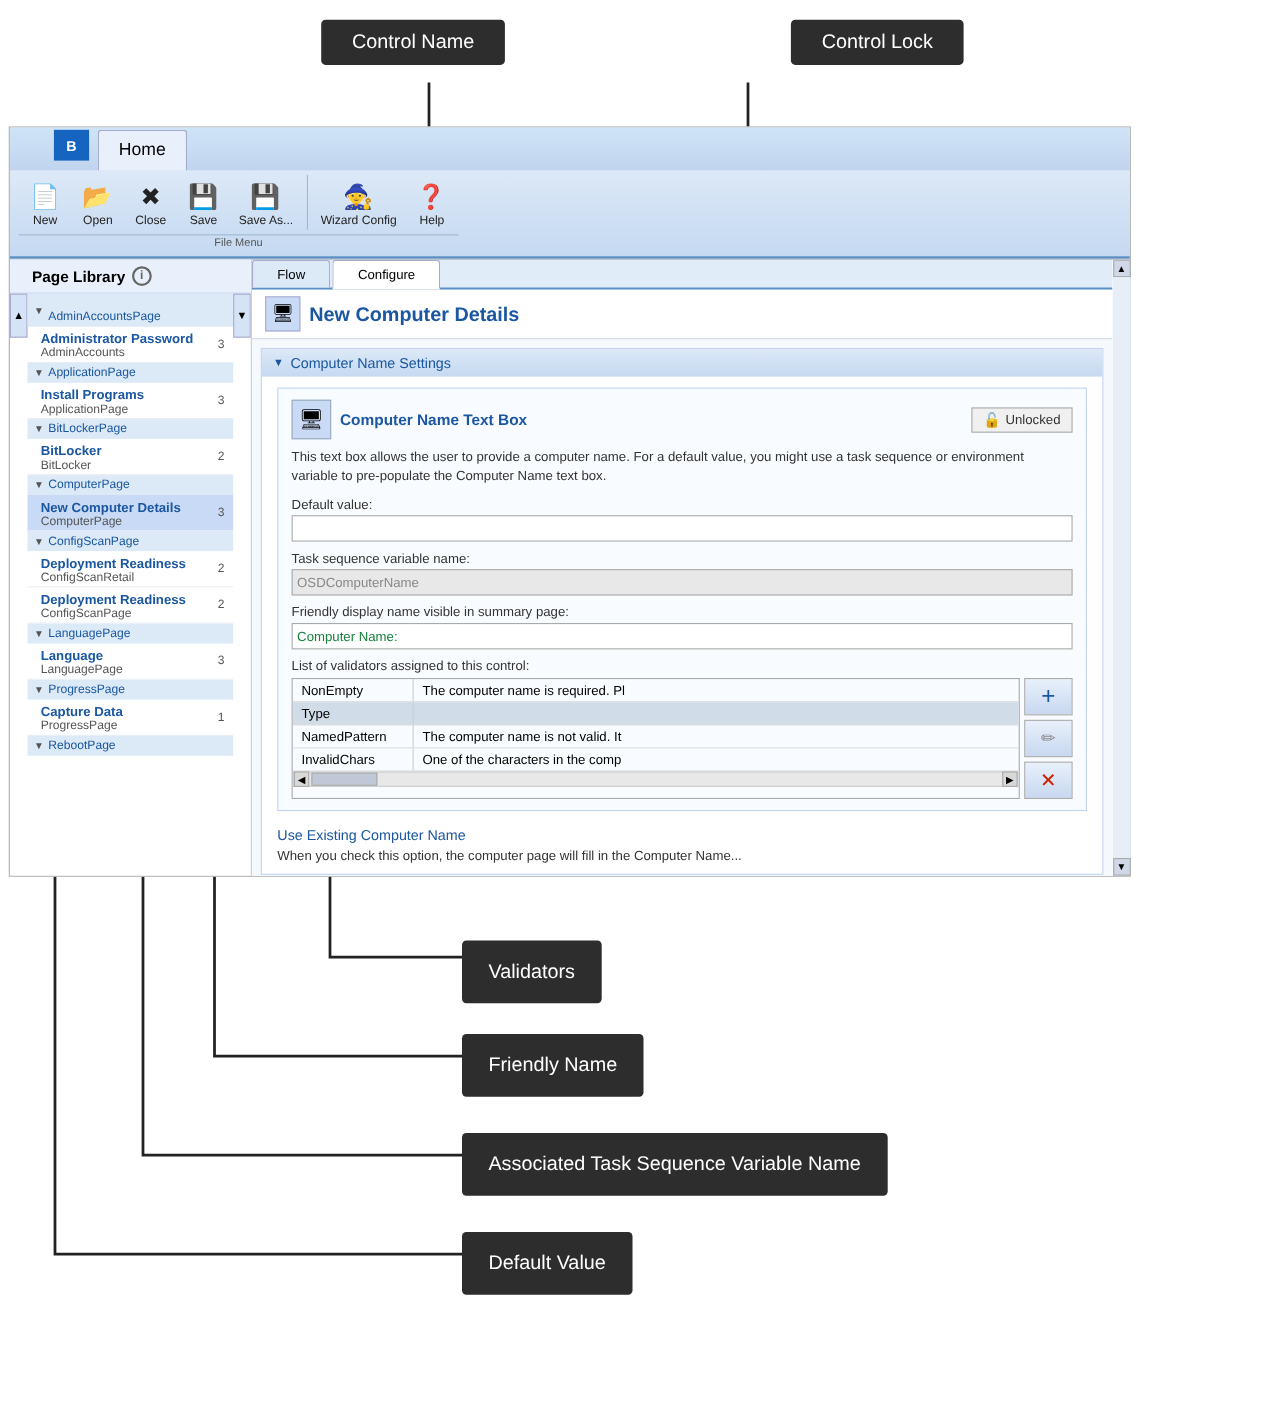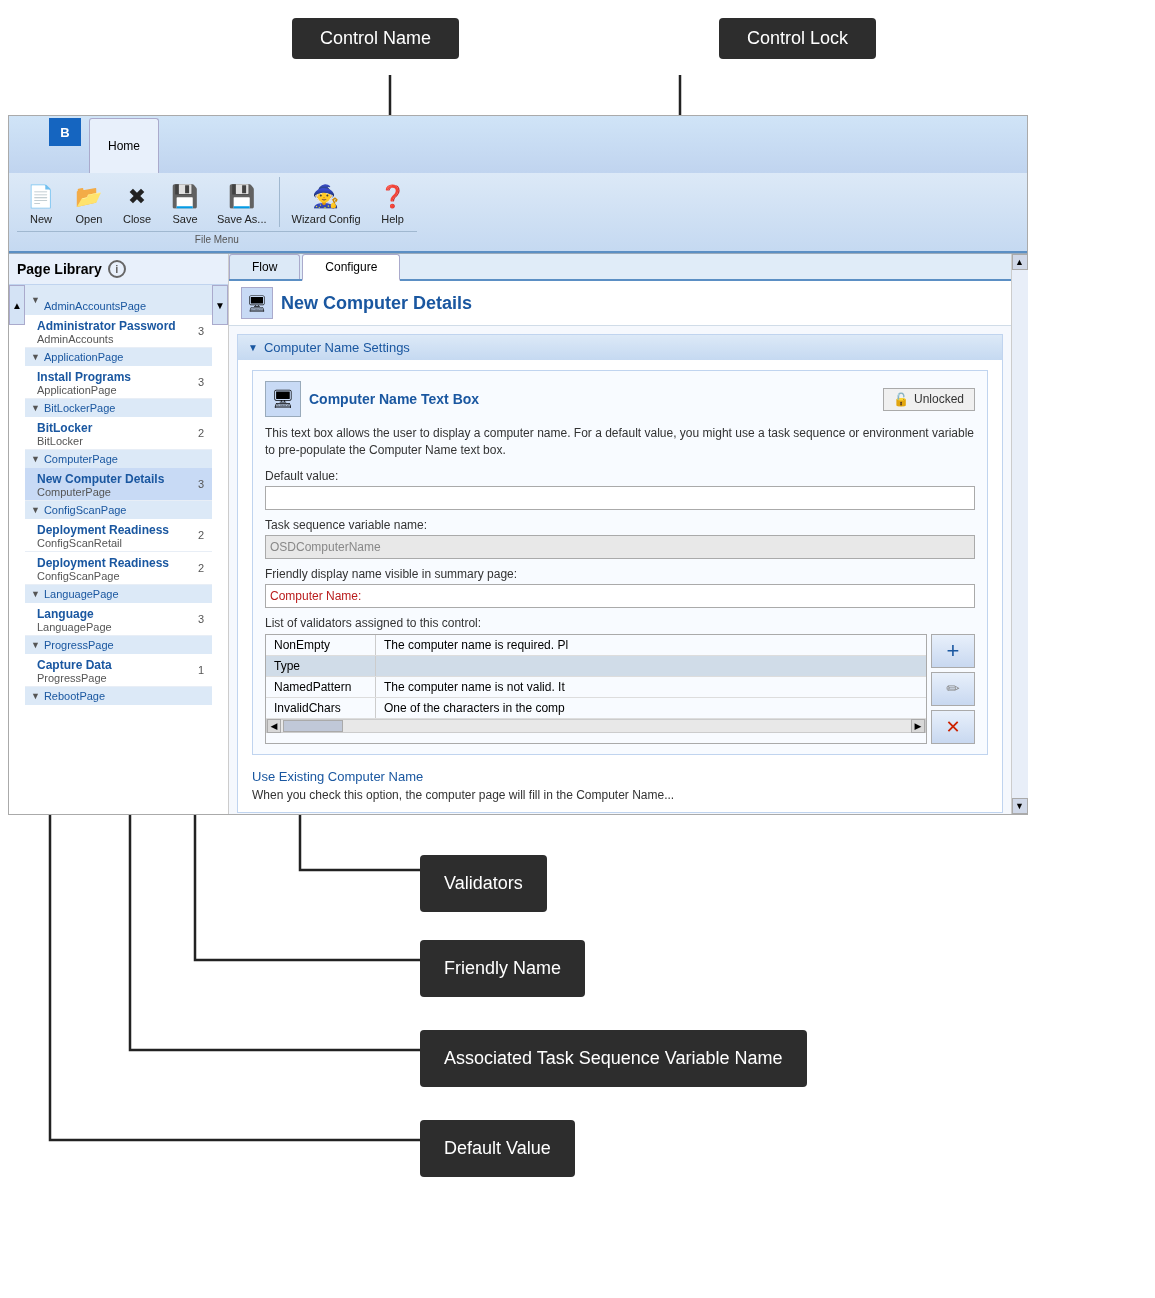--- a/index.html
+++ b/index.html
@@ -27,22 +27,22 @@
     .ribbon {
       background: linear-gradient(to bottom, #dce9f7, #c5d9f1);
       border-bottom: 1px solid #9ab;
     }
     .ribbon-tabs {
       display: flex;
       padding: 2px 0 0 40px;
       background: linear-gradient(to bottom, #d0e4f7, #c0d4ef);
     }
     .ribbon-tab {
-      padding: 20px 18px;
-      font-size: 12px;
+      padding: 9px 18px;
+      font-size: 16px;
       background: #e8f0fb;
       border: 1px solid #aac;
       border-bottom: none;
       cursor: pointer;
       border-radius: 3px 3px 0 0;
     }
     .ribbon-toolbar {
       display: flex;
       align-items: flex-end;
       padding: 4px 8px 4px 8px;
@@ -96,21 +96,21 @@
     .sidebar {
       width: 220px;
       background: #fff;
       border-right: 1px solid #ccc;
       overflow-y: auto;
       font-size: 12px;
     }
     .sidebar-header {
       display: flex;
       align-items: center;
-      padding: 6px 8px;
+      padding: 6px 20px;
       background: #e8f0fb;
       border-bottom: 1px solid #c0d4ef;
       font-size: 14px;
       font-weight: bold;
       color: #000;
       gap: 6px;
     }
     .sidebar-header-icon {
       width: 18px; height: 18px;
       border: 2px solid #666;
@@ -301,21 +301,21 @@
       border: 1px solid #aaa;
       background: #fff;
       padding: 2px 4px;
       font-size: 12px;
     }
     .field-input.disabled {
       background: #e8e8e8;
       color: #888;
     }
     .field-input.with-value {
-      color: #b91c1c;
+      color: #15803d;
     }
     .validators-container {
       display: flex;
       gap: 4px;
       margin-top: 4px;
     }
     .validators-list-area {
       flex: 1;
       border: 1px solid #aaa;
       overflow: hidden;
@@ -616,21 +616,21 @@
               <div class="control-item-header">
                 <div class="control-item-title">
                   <div class="control-icon">🖥</div>
                   <div class="control-name">Computer Name Text Box</div>
                 </div>
                 <div class="lock-badge">
                   <span class="lock-icon">🔓</span>
                   <span>Unlocked</span>
                 </div>
               </div>
-              <div class="control-description">This text box allows the user to display a computer name. For a default value, you might use a task sequence or environment variable to pre-populate the Computer Name text box.</div>
+              <div class="control-description">This text box allows the user to provide a computer name. For a default value, you might use a task sequence or environment variable to pre-populate the Computer Name text box.</div>
 
               
               <div class="field-label">Default value:</div>
               <input type="text" class="field-input" value="" style="">
 
               
               <div class="field-label">Task sequence variable name:</div>
               <input type="text" class="field-input disabled" value="OSDComputerName" readonly="" style="">
 
               

